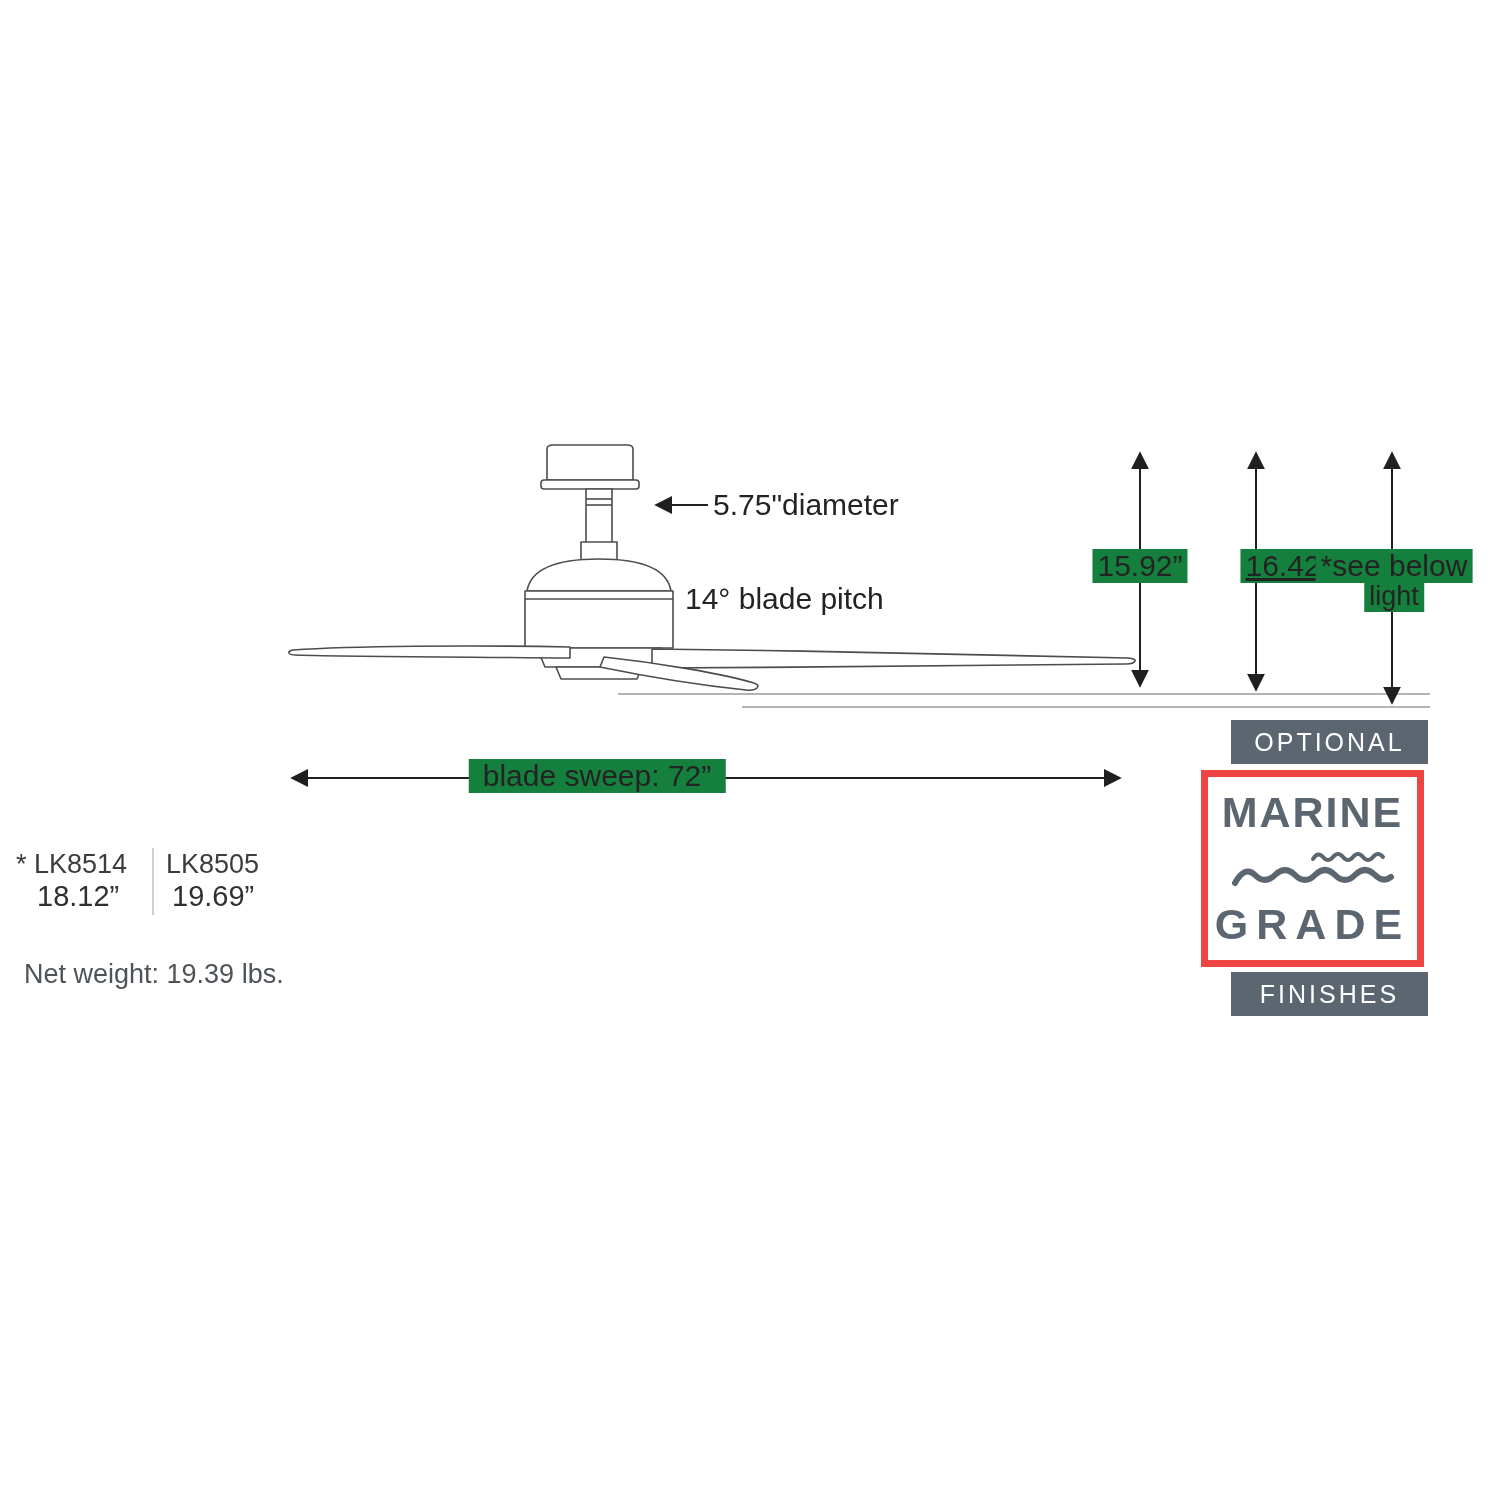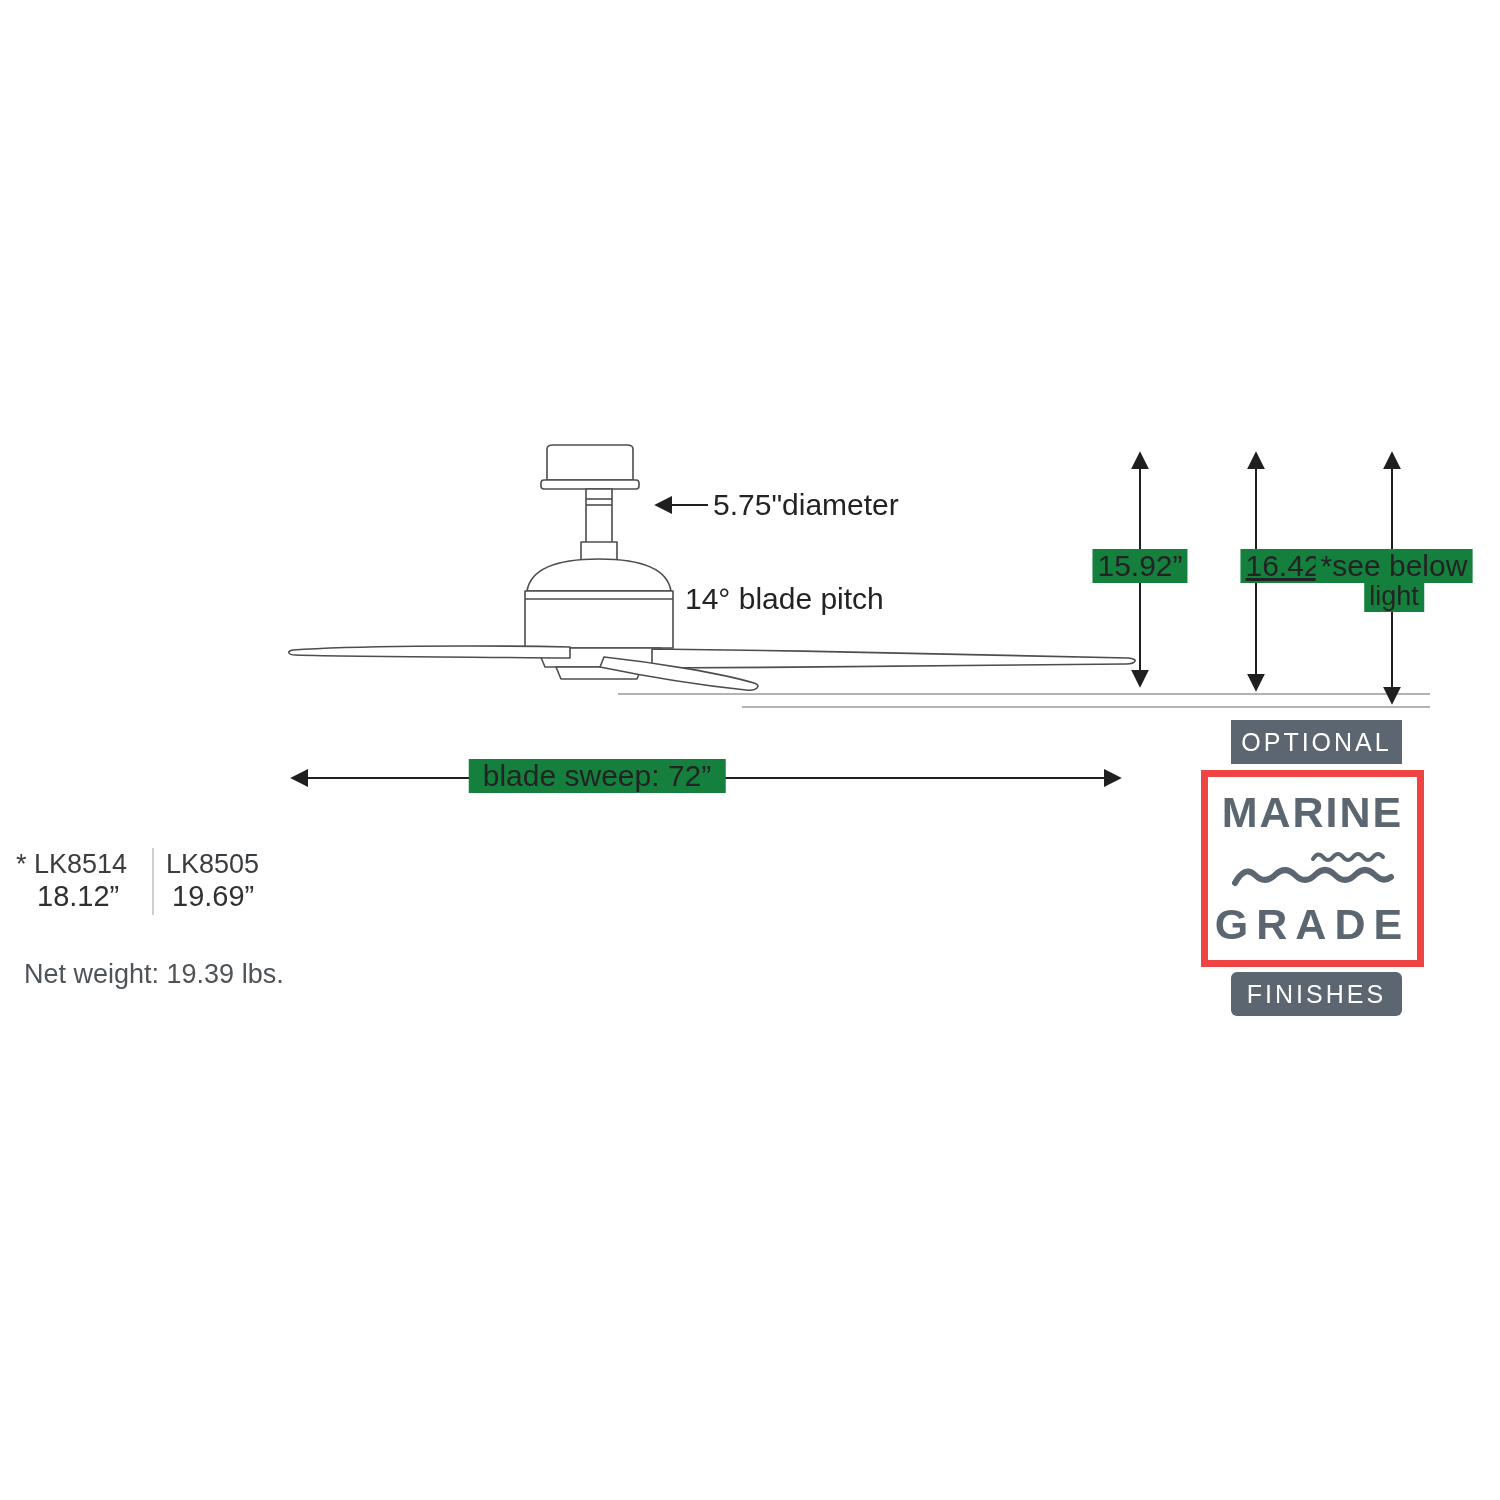--- a/index.html
+++ b/index.html
@@ -28,25 +28,25 @@
   .kit-model { font-size:27px; color:#3a3d40; }
   .kit-height { font-size:29px; color:#2e3134; }
   .kit1-model { left:16px; top:849px; }
   .kit1-height { left:37px; top:880px; }
   .kits-divider { left:152px; top:848px; height:67px; width:0; border-left:2px solid #cfcfcf; }
   .kit2-model { left:166px; top:849px; }
   .kit2-height { left:172px; top:880px; }
 
   .net-weight { left:24px; top:959px; font-size:27px; color:#4e5358; }
 
-  .badge-bar { width:171px; height:44px; background:#5b6670; color:#ffffff;
+  .badge-bar { width:197px; height:44px; background:#5b6670; color:#ffffff;
     display:flex; align-items:center; justify-content:center;
     font-size:25px; letter-spacing:3px; }
   .badge-top { left:1231px; top:720px; }
-  .badge-bottom { left:1231px; top:972px;border-radius:6px; }
+  .badge-bottom { left:1231px; top:972px; }
   .badge-box { left:1201px; top:770px; width:223px; height:197px; background:#fff;
     border:7px solid #ef4444; display:flex; flex-direction:column;
     align-items:center; justify-content:space-evenly; padding:2px 0; }
   .badge-word { font-weight:700; color:#5b6670; line-height:1; }
   .badge-marine { font-size:43px; letter-spacing:2px; }
   .badge-grade { font-size:43px; letter-spacing:8px; }
   .wave-icon { width:172px; height:44px; display:block; }
 </style>
 </head>
 <body>

